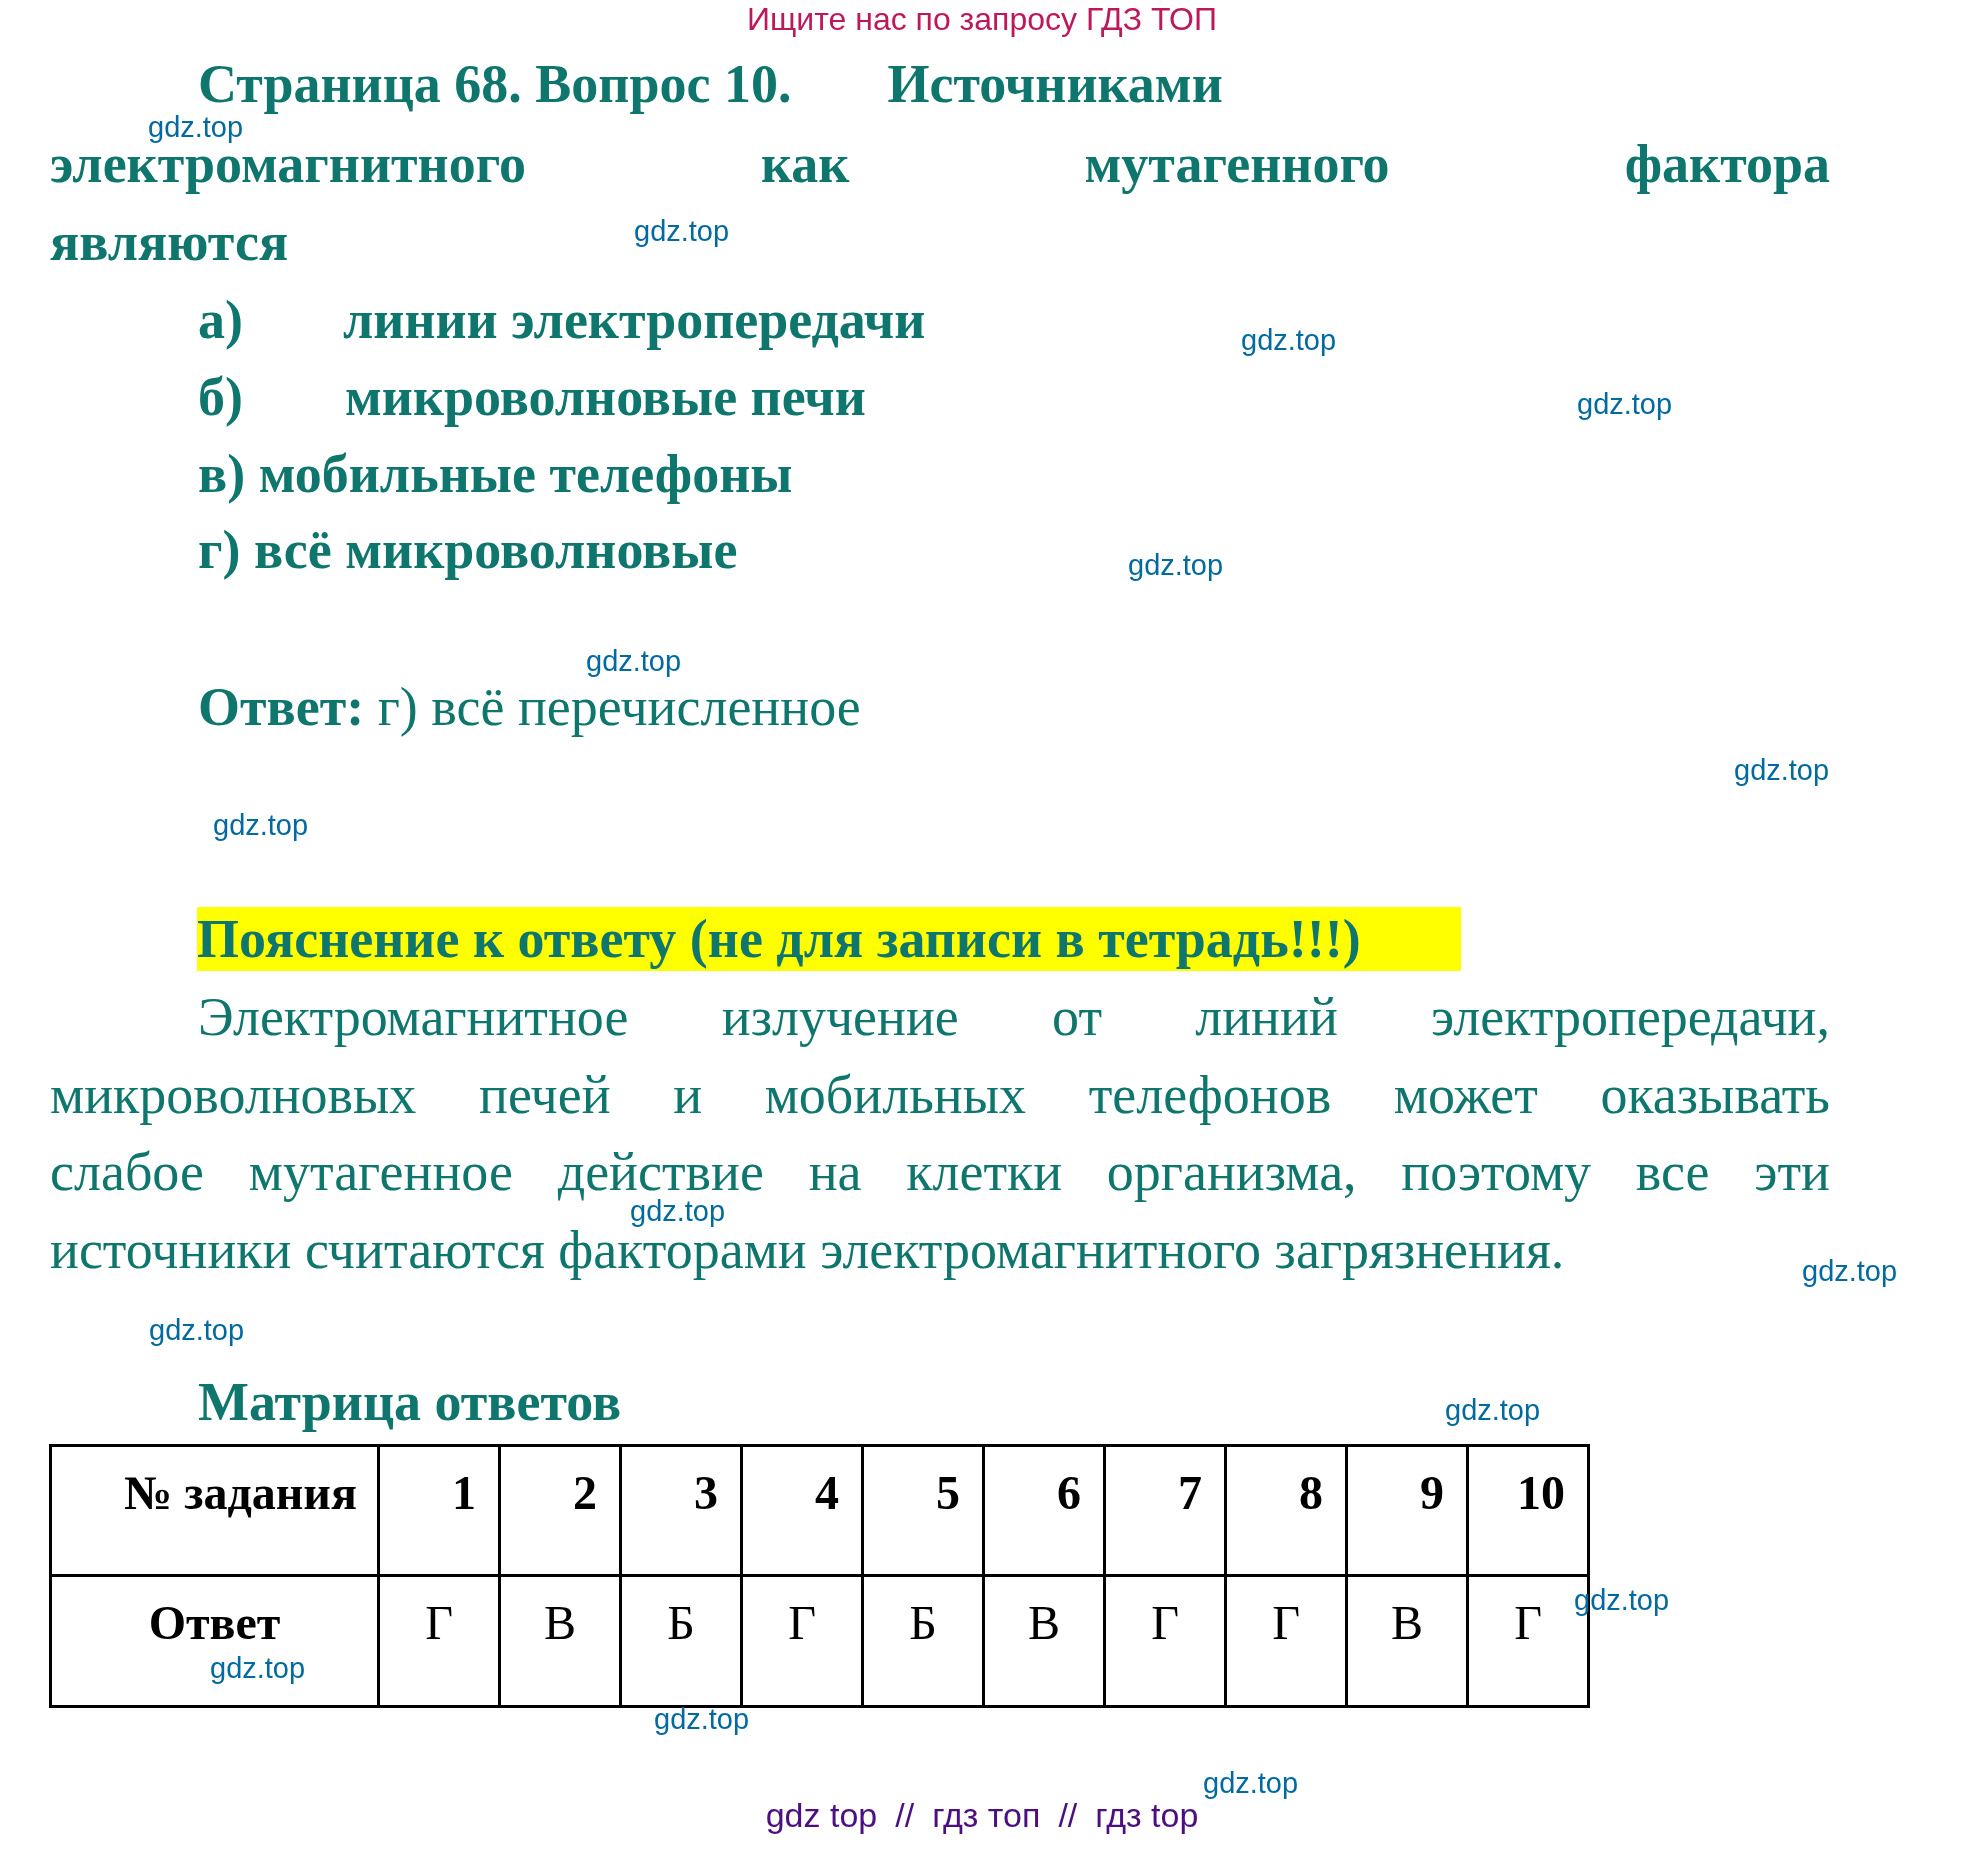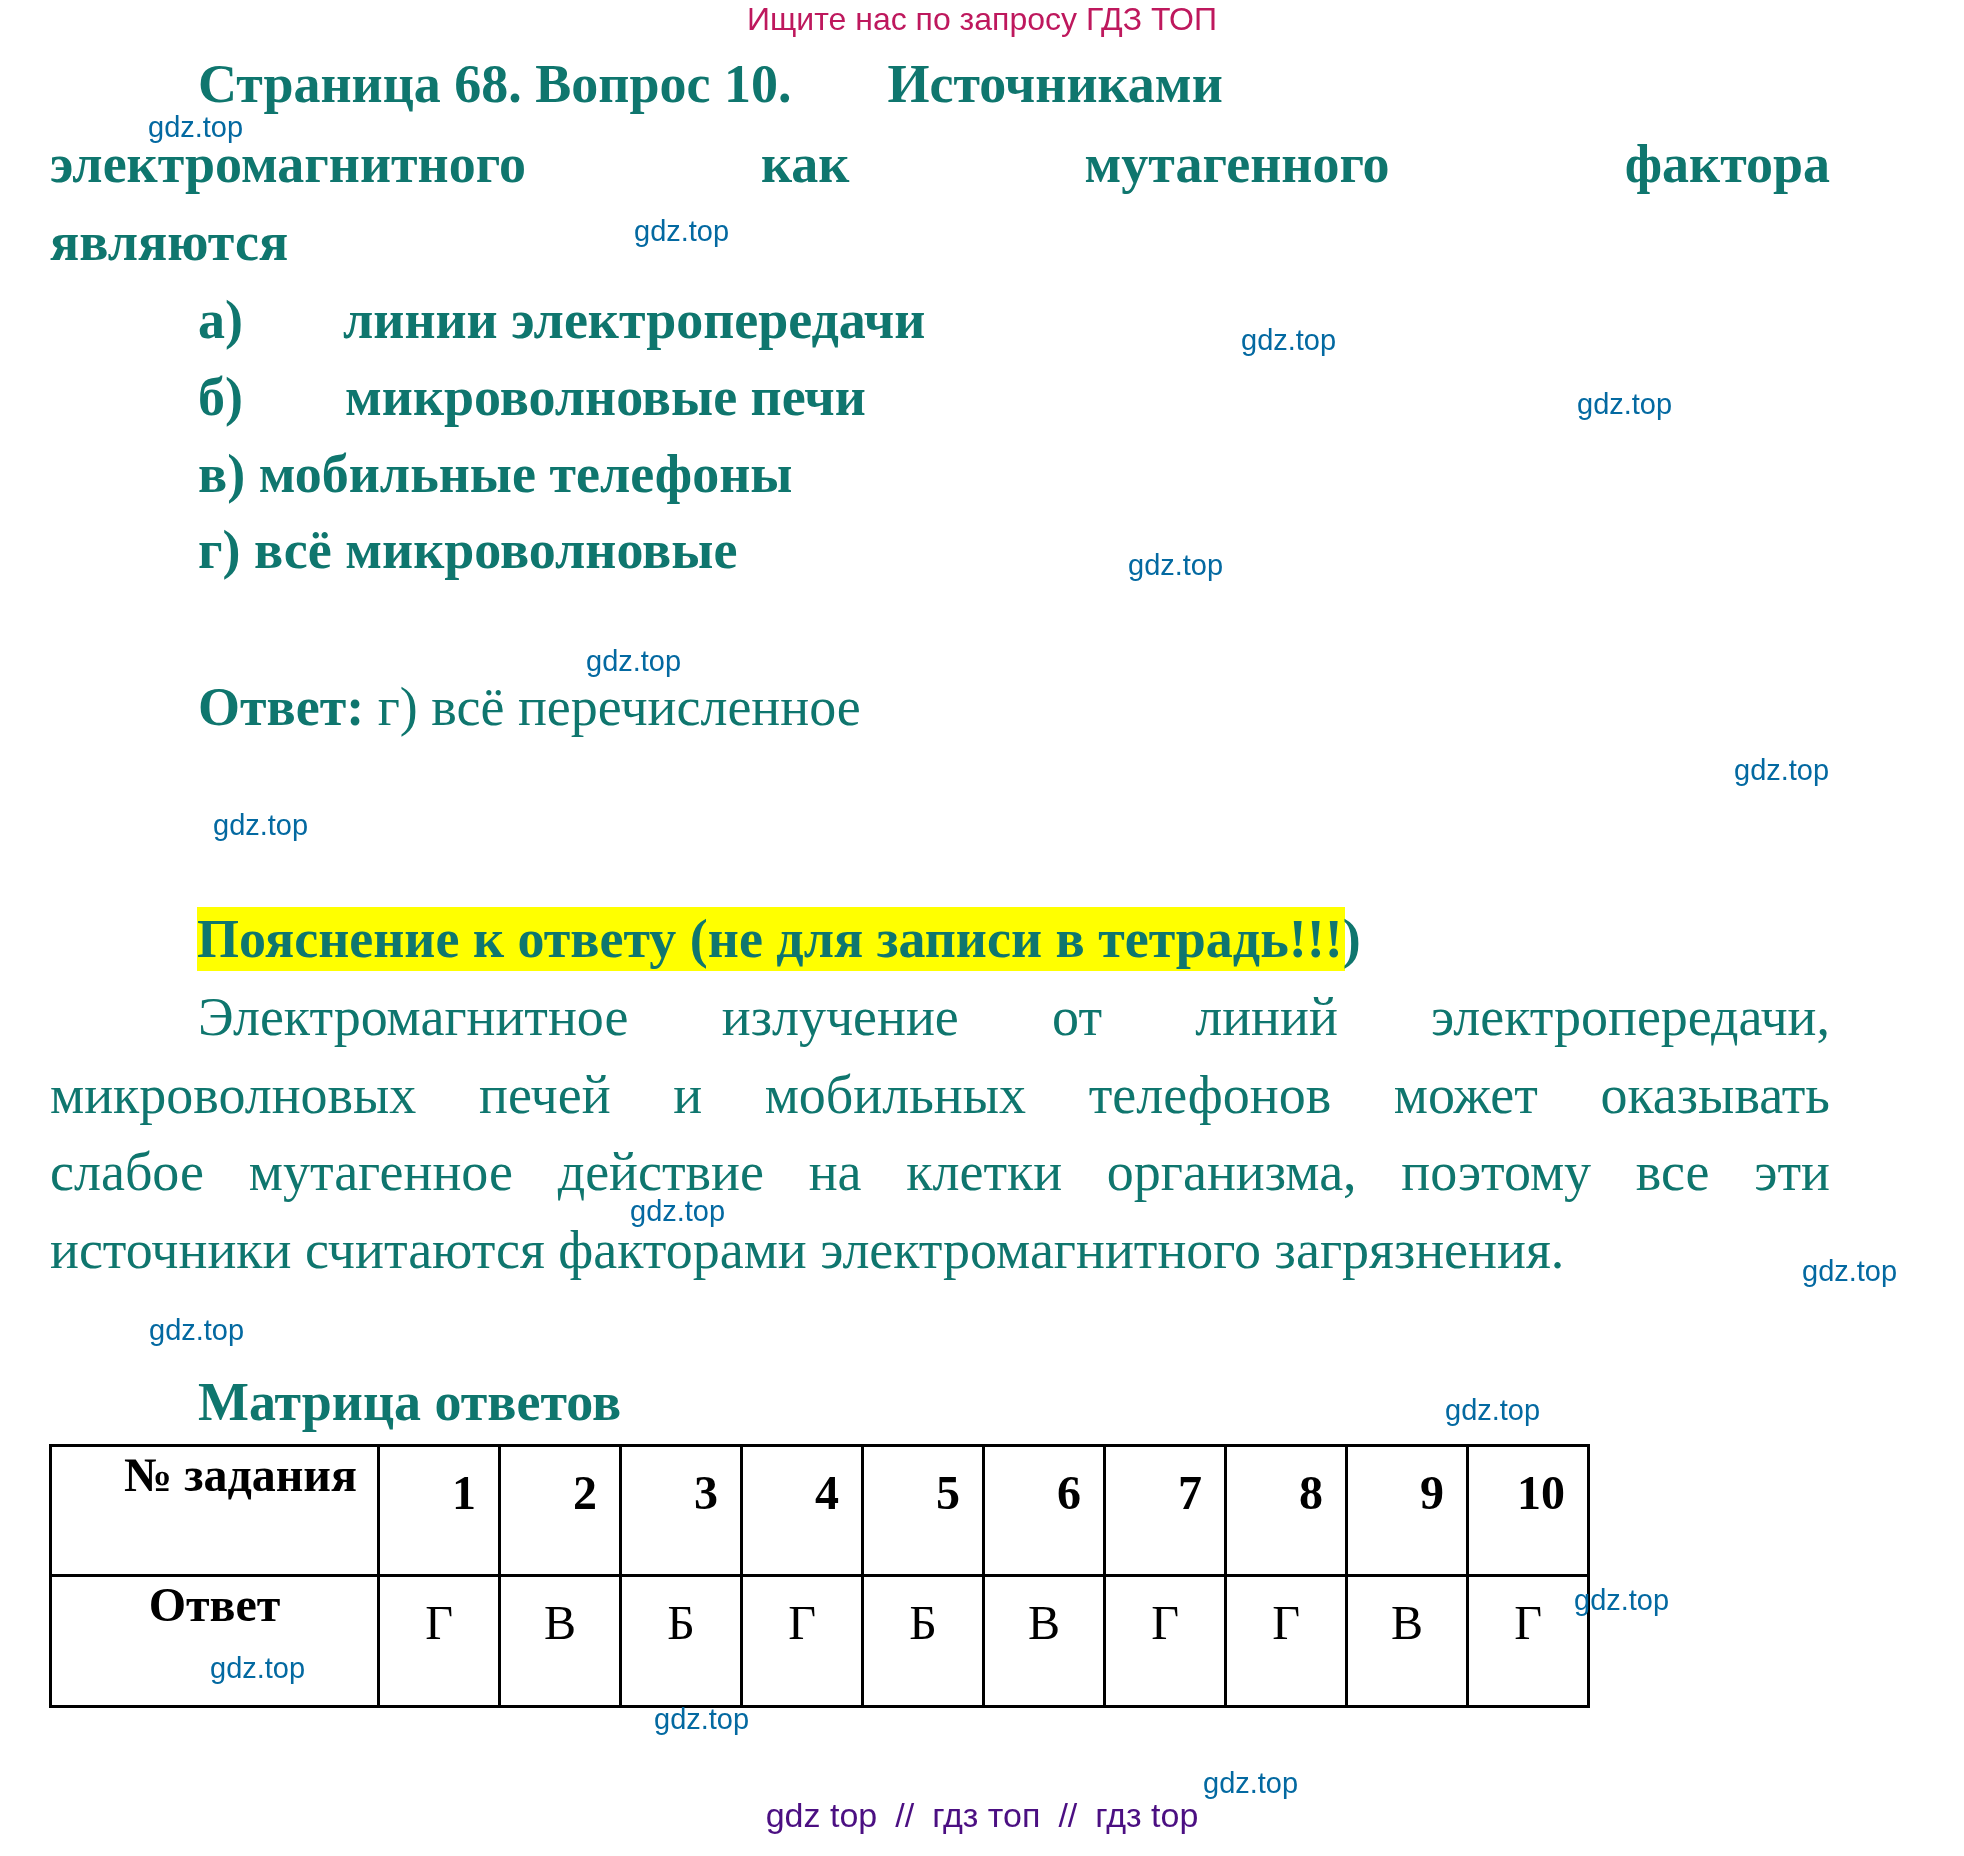--- a/index.html
+++ b/index.html
@@ -20,40 +20,40 @@
 
   #q-line2 { top: 132px; }
   #q-line3 { left: 50px; top: 210px; }
 
   .opt { left: 198px; }
   .opt .lbl { display: inline-block; }
   .opt .tab { display: inline-block; width: 100px; }
 
   #answer { left: 198px; top: 675px; }
 
-  #explain-head { left: 197px; top: 907px; height: 64px; width: 1148px; background: #ffff00; font-size: 54px; line-height: 64px; }
+  #explain-head { left: 197px; top: 907px; height: 64px; width: 1264px; background: #ffff00; font-size: 54px; line-height: 64px; }
 
   .para { font-size: 54px; line-height: 64px; font-weight: normal; }
   #p1 { left: 198px; width: 1632px; top: 985px; display: flex; justify-content: space-between; }
   #p2 { top: 1063px; }
   #p3 { top: 1140px; text-align: right; }
   #p4 { left: 50px; top: 1218px; }
 
   #matrix-title { left: 198px; top: 1370px; }
 
   #matrix { position: absolute; left: 49px; top: 1444px; border-collapse: collapse; font-family: "Liberation Serif", "DejaVu Serif", serif; }
   #matrix td { border: 3px solid #000; padding: 0; vertical-align: top; font-size: 48px; }
   #matrix tr.r1 td { height: 127px; }
   #matrix tr.r2 td { height: 128px; }
   #matrix td.head { width: 325px; }
   #matrix td.num { width: 118px; text-align: right; font-weight: bold; }
   #matrix td.num span { display: inline-block; padding: 18px 22px 0 0; }
   #matrix td.ans { text-align: center; }
   #matrix td.ans span { display: inline-block; padding-top: 18px; }
-  #matrix td.head span { display: inline-block; }
+  #matrix td.head span { display: inline-block; padding-top: 18px; }
   #matrix tr.r1 td.head { text-align: right; }
   #matrix tr.r1 td.head span { padding-right: 20px; }
   #matrix tr.r2 td.head { text-align: center; }
 
   .wm { font-family: "Liberation Sans", "DejaVu Sans", sans-serif; font-size: 29px; line-height: 34px; color: #0369a1; position: absolute; white-space: nowrap; }
 
   #footer { left: 0; width: 1964px; top: 1796px; text-align: center; font-size: 34px; line-height: 38px; }
   #footer .sep { display: inline-block; padding: 0 18px; }
 </style>
 </head>

